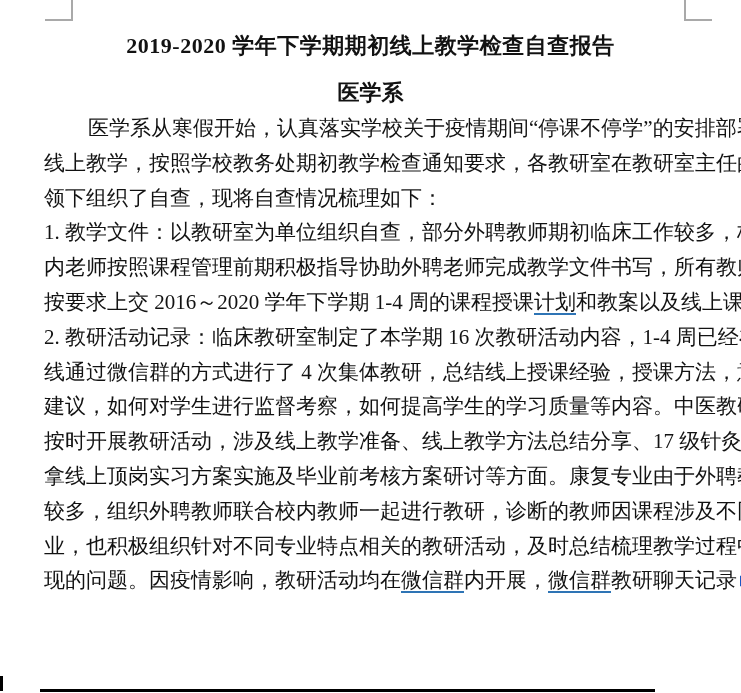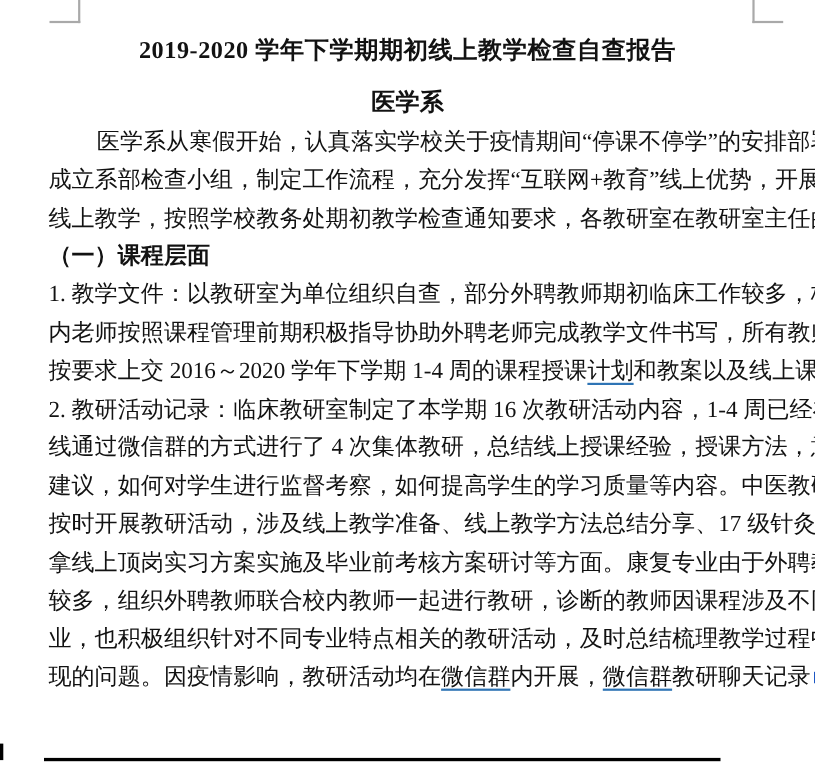--- a/index.html
+++ b/index.html
@@ -53,24 +53,23 @@
 <div class="page">
   <div class="crop-mark crop-left"></div>
   <div class="crop-mark crop-right"></div>
 
   <div class="doc-title">2019-2020 学年下学期期初线上教学检查自查报告</div>
   <div class="doc-subtitle">医学系</div>
 
   <div class="doc-body">
     <div>
         <div class="text-line indent"><span>医学系从寒假开始，认真落实学校关于疫情期间“停课不停学”的安排部署，</span></div>
-        <div class="text-line"><span>成立系部检查小组，制定工作流程，充分发挥“互联网+教育”线上优势，开展</span></div>
         <div class="text-line"><span>线上教学，按照学校教务处期初教学检查通知要求，各教研室在教研室主任的带</span></div>
+        <div class="text-line no-fill"><span>领下组织了自查，现将自查情况梳理如下：</span></div>
       </div>
-    <div class="text-line heading no-fill">（一）课程层面</div>
     <div>
         <div class="text-line"><span>1. 教学文件：以教研室为单位组织自查，部分外聘教师期初临床工作较多，校</span></div>
         <div class="text-line"><span>内老师按照课程管理前期积极指导协助外聘老师完成教学文件书写，所有教师均</span></div>
         <div class="text-line"><span>按要求上交 2016～2020 学年下学期 1-4 周的课程授课</span><span class="u-blue">计划</span><span>和教案以及线上课程</span></div>
       </div>
     <div>
         <div class="text-line"><span>2. 教研活动记录：临床教研室制定了本学期 16 次教研活动内容，1-4 周已经在</span></div>
         <div class="text-line"><span>线通过微信群的方式进行了 4 次集体教研，总结线上授课经验，授课方法，意见</span></div>
         <div class="text-line"><span>建议，如何对学生进行监督考察，如何提高学生的学习质量等内容。中医教研室</span></div>
         <div class="text-line"><span>按时开展教研活动，涉及线上教学准备、线上教学方法总结分享、17 级针灸推</span></div>

